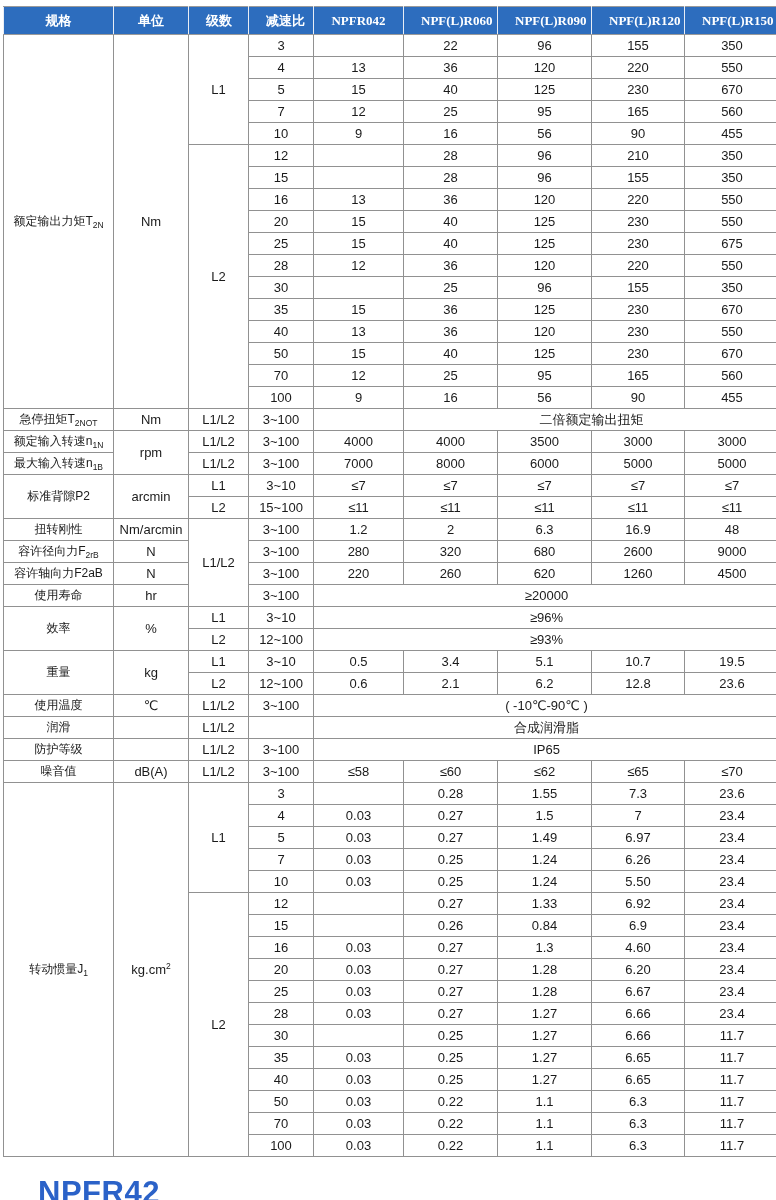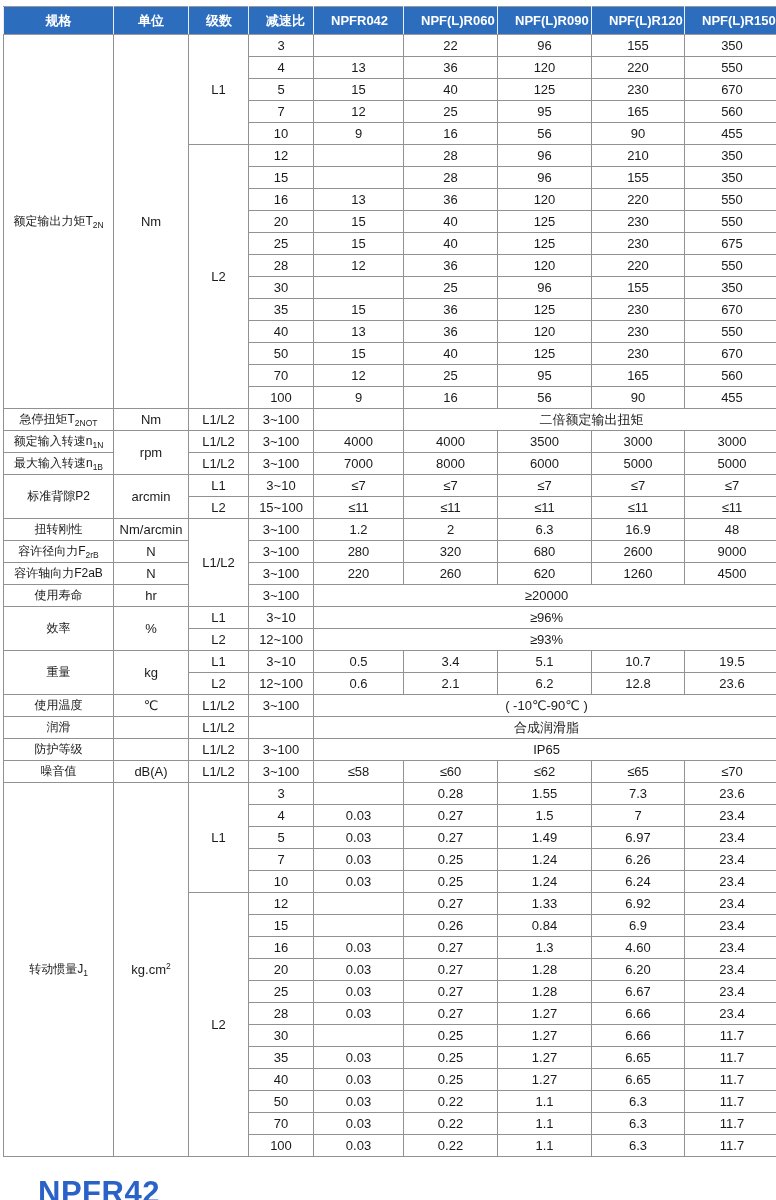--- a/index.html
+++ b/index.html
@@ -21,20 +21,21 @@
     color:#ffffff;
     font-weight:bold;
     font-size:13px;
     height:27px;
     border:1px solid #e8edf5;
     border-top:1px solid #9a9a9a;
     border-bottom:1px solid #9a9a9a;
     padding:0 17px;
     white-space:nowrap;
     overflow:hidden;
+    font-family:Liberation Serif, serif;
   }
   table.spec td {
     border:1px solid #919191;
     font-size:13px;
     text-align:center;
     height:21px;
     padding:0 2px;
     white-space:nowrap;
     overflow:hidden;
     background:#ffffff;
@@ -405,21 +406,21 @@
           <td>0.25</td>
           <td>1.24</td>
           <td>6.26</td>
           <td>23.4</td>
         </tr>
         <tr>
           <td>10</td>
           <td>0.03</td>
           <td>0.25</td>
           <td>1.24</td>
-          <td>6.24</td>
+          <td>5.50</td>
           <td>23.4</td>
         </tr>
         <tr>
           <td rowspan="12">L2</td>
           <td>12</td>
           <td></td>
           <td>0.27</td>
           <td>1.33</td>
           <td>6.92</td>
           <td>23.4</td>

